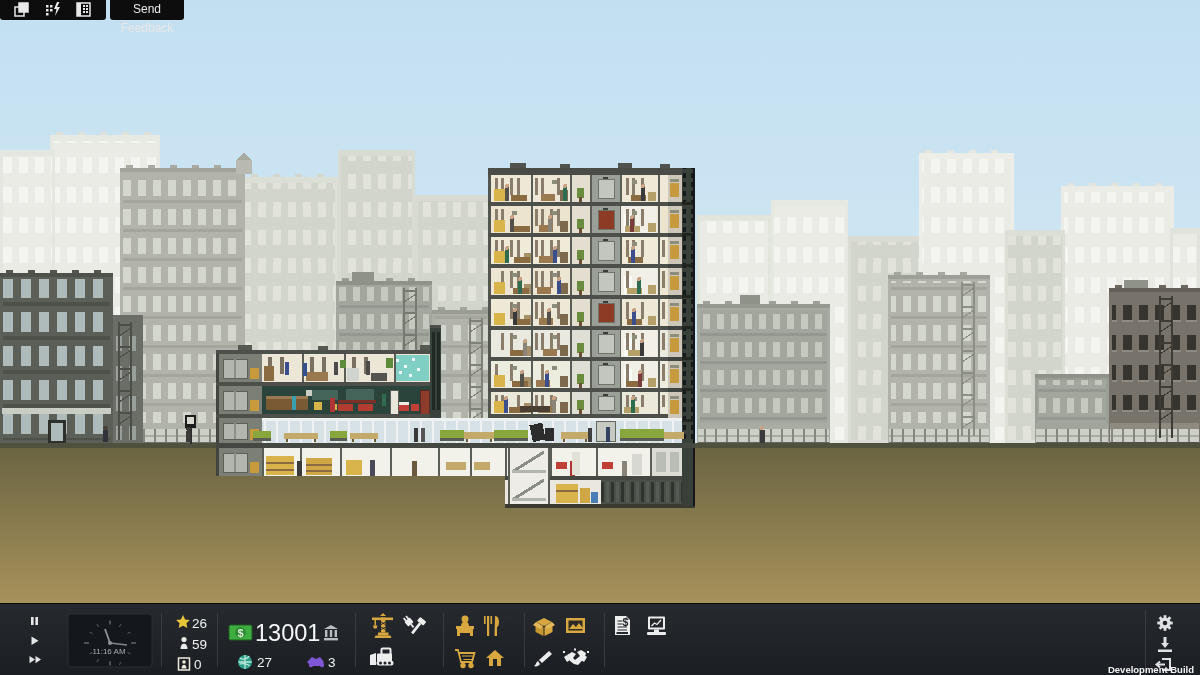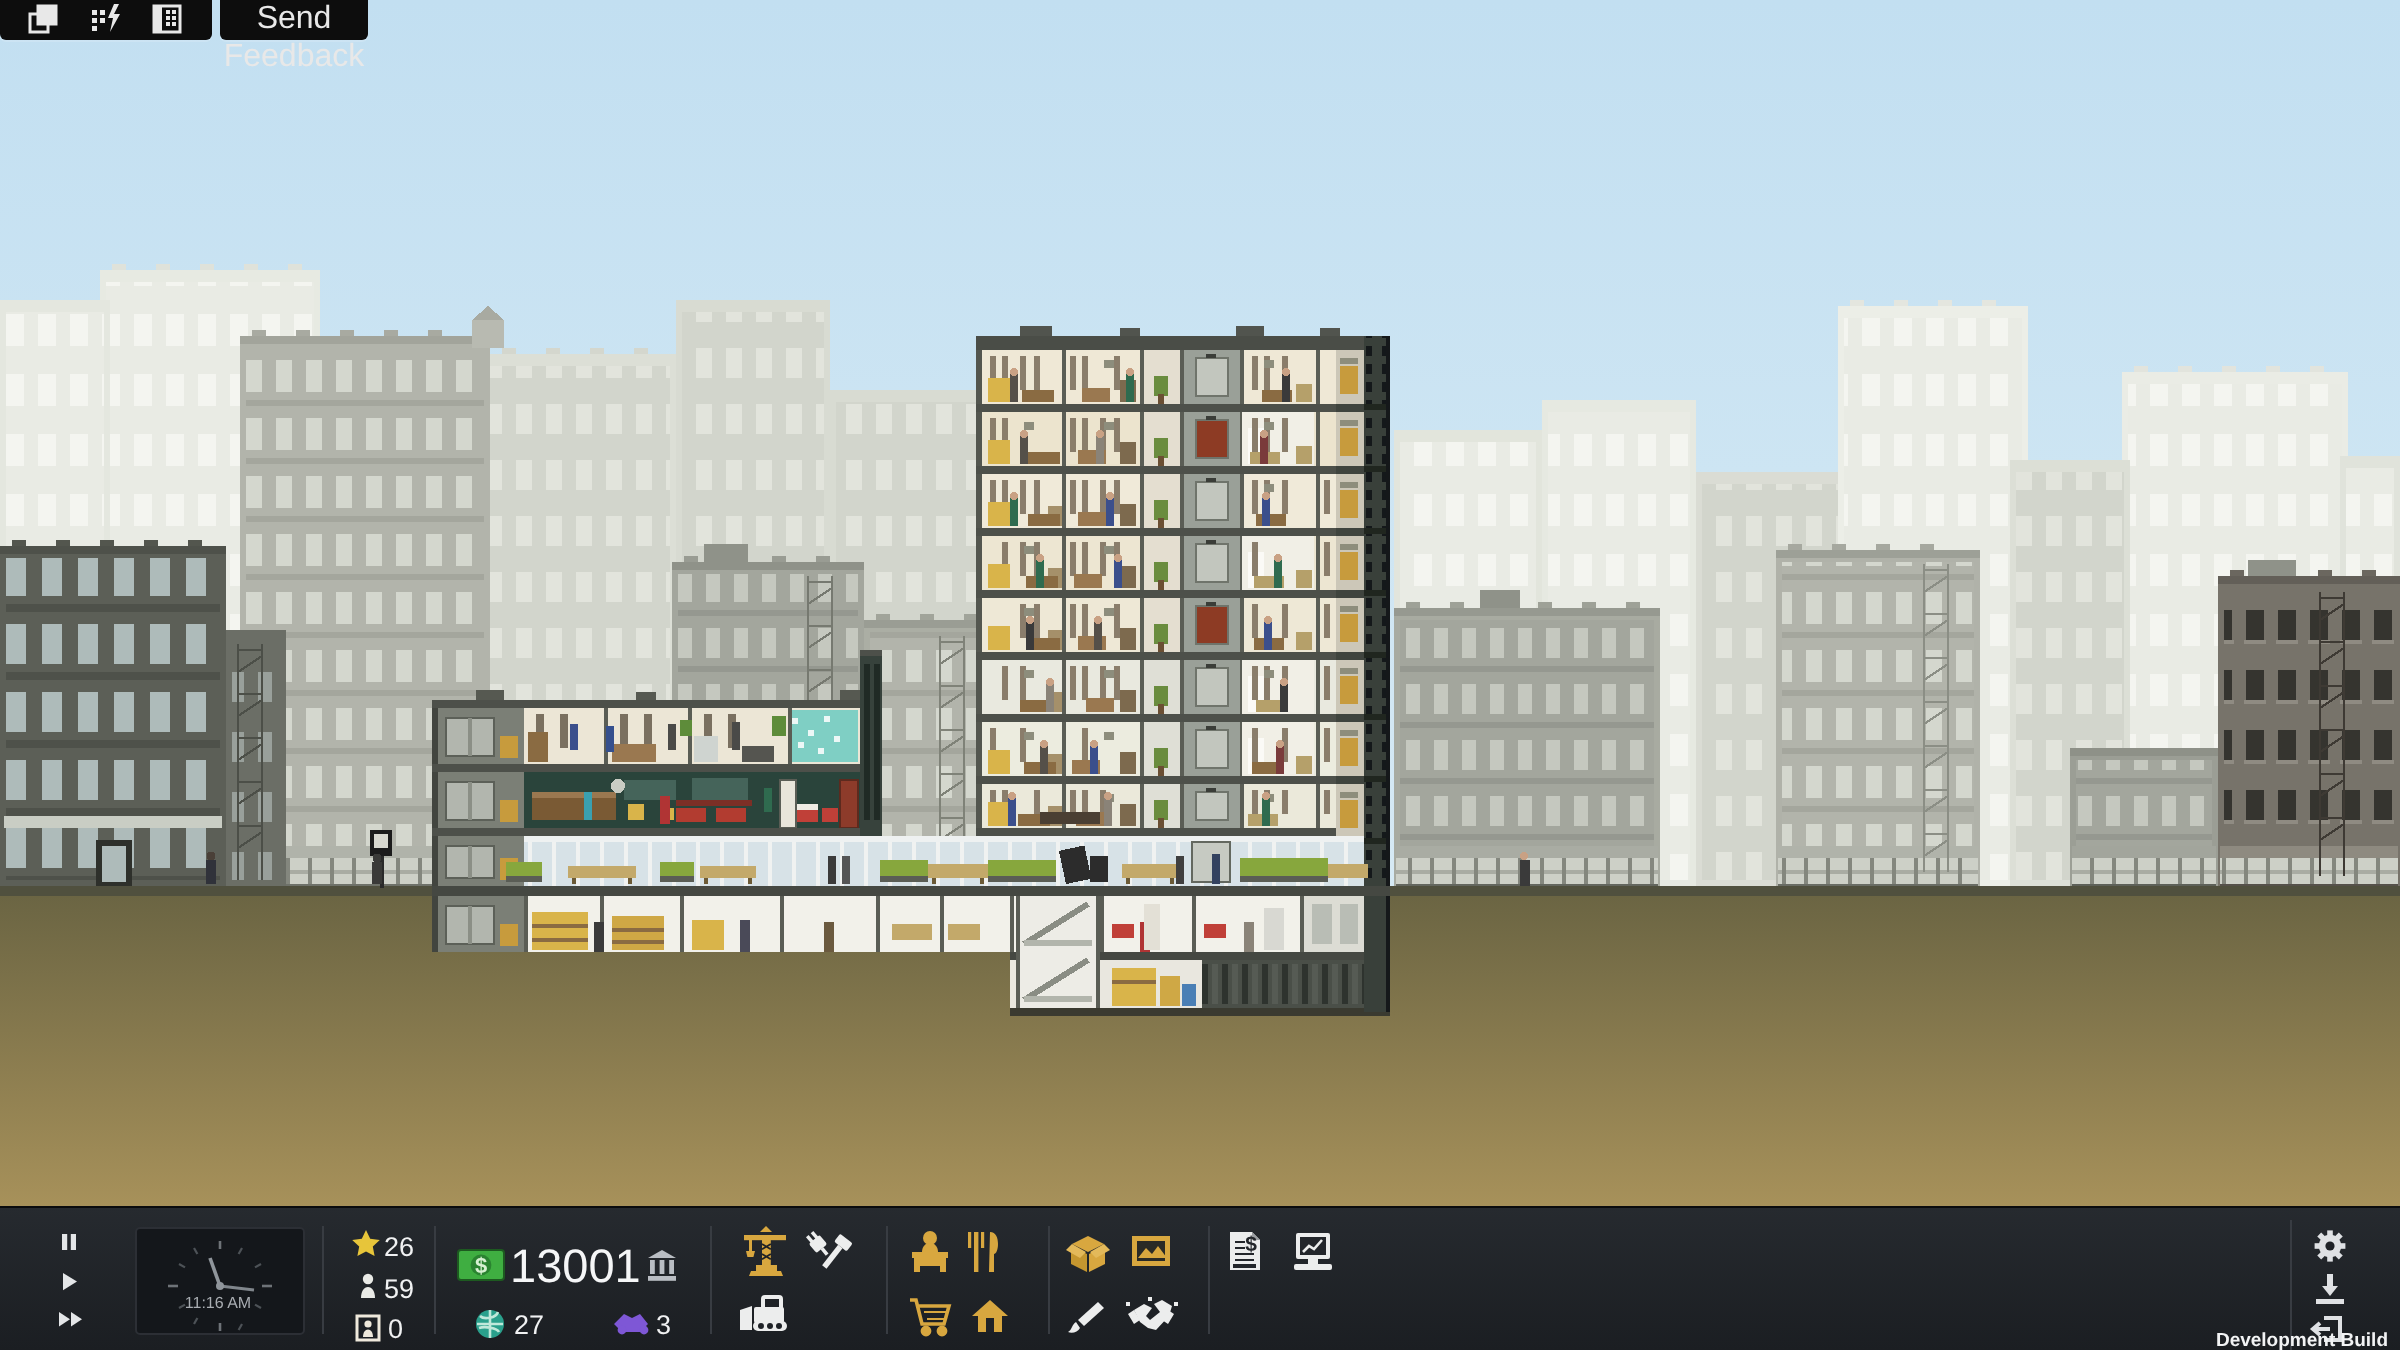--- a/index.html
+++ b/index.html
@@ -1,20 +1,20 @@
 <!DOCTYPE html>
 <html><head><meta charset="utf-8">
 <style>
 *{margin:0;padding:0;box-sizing:border-box}
 html,body{width:1200px;height:675px;overflow:hidden;font-family:"Liberation Sans",sans-serif;-webkit-font-smoothing:antialiased}
 #s{position:relative;width:1200px;height:675px;background:linear-gradient(#c2dff1,#d8ebf5 70%,#dceef6);overflow:hidden}
 .abs{position:absolute}
 #bar{position:absolute;left:0;top:603px;width:1200px;height:72px;background:linear-gradient(#262a2f,#1b1e22);border-top:1px solid #0b0c0e}
 #tl1{position:absolute;left:0;top:0;width:106px;height:20px;background:#0d0d0d;border-radius:0 0 3px 3px;box-shadow:0 1px 0 rgba(255,255,255,.15)}
-#tl2{position:absolute;left:110px;top:0;width:74px;height:20px;background:#0d0d0d;border-radius:0 0 3px 3px;box-shadow:0 1px 0 rgba(255,255,255,.15);color:#e8e8e8;font-size:16px;text-align:center;line-height:19px;letter-spacing:0}
+#tl2{position:absolute;left:110px;top:0;width:74px;height:20px;background:#0d0d0d;border-radius:0 0 3px 3px;box-shadow:0 1px 0 rgba(255,255,255,.15);color:#e8e8e8;font-size:12px;text-align:center;line-height:19px;letter-spacing:0}
 </style></head><body>
 <div id="s">
 
 <svg class="abs" style="left:0;top:0" width="1200" height="675" shape-rendering="crispEdges">
 
 <defs>
 <linearGradient id="gGround" x1="0" y1="0" x2="0" y2="1">
 <stop offset="0" stop-color="#6b6543"></stop>
           <stop offset="1" stop-color="#a7915a"></stop>
 </linearGradient>

